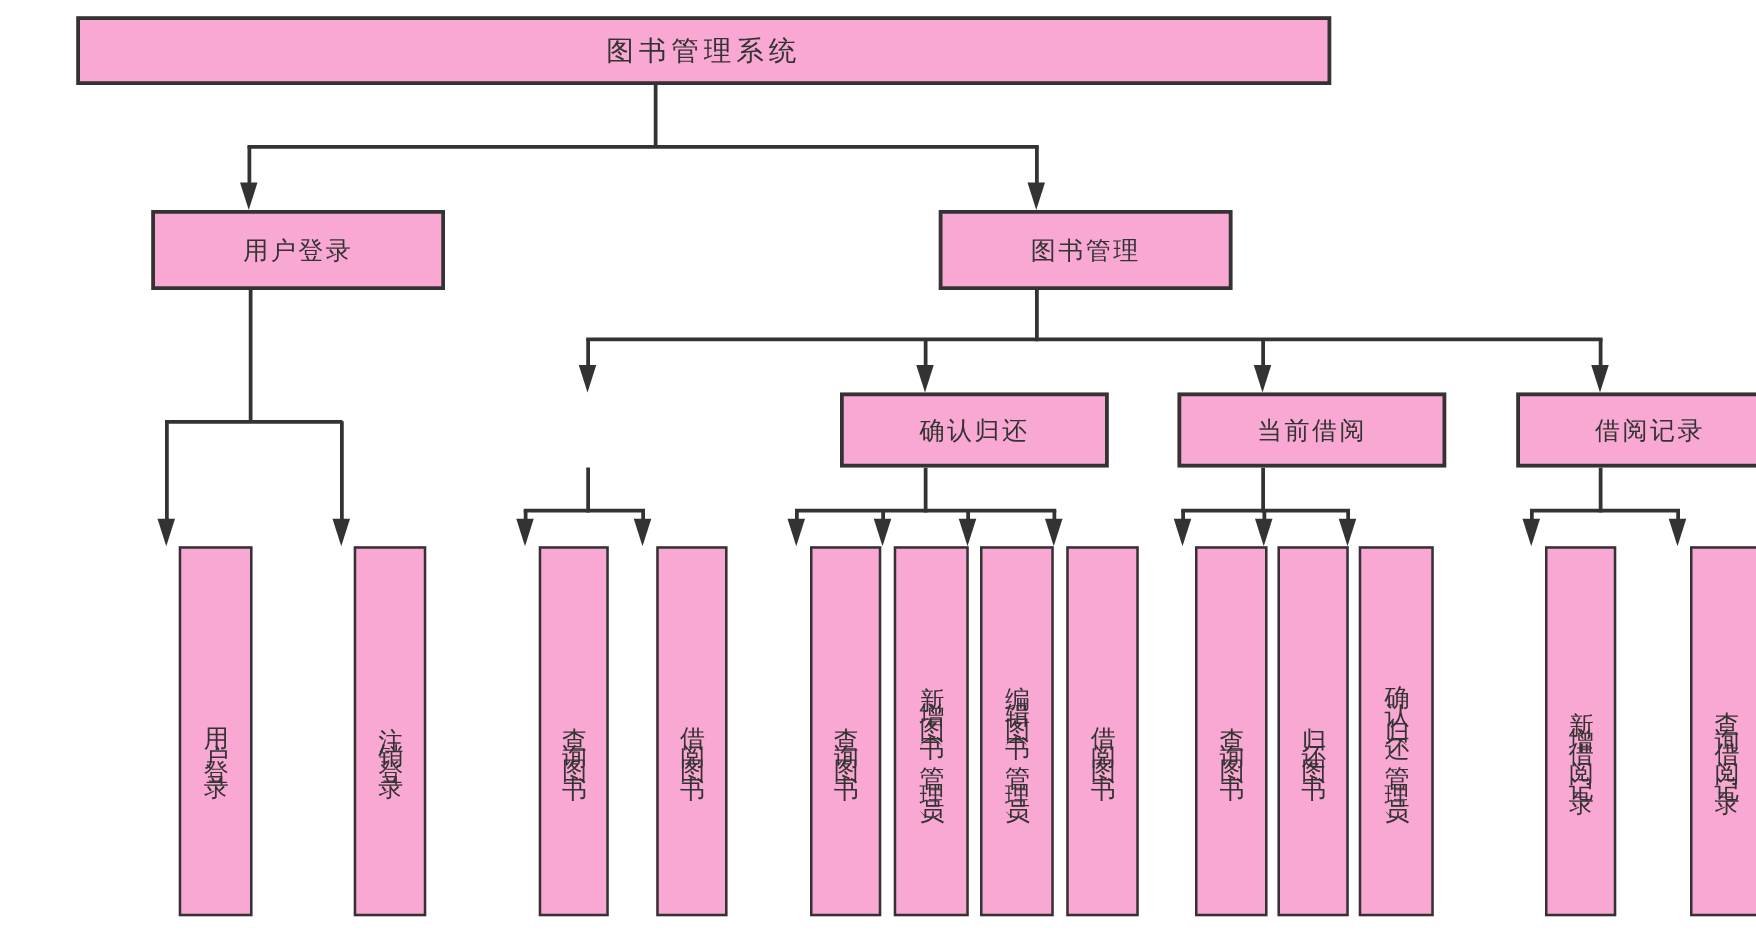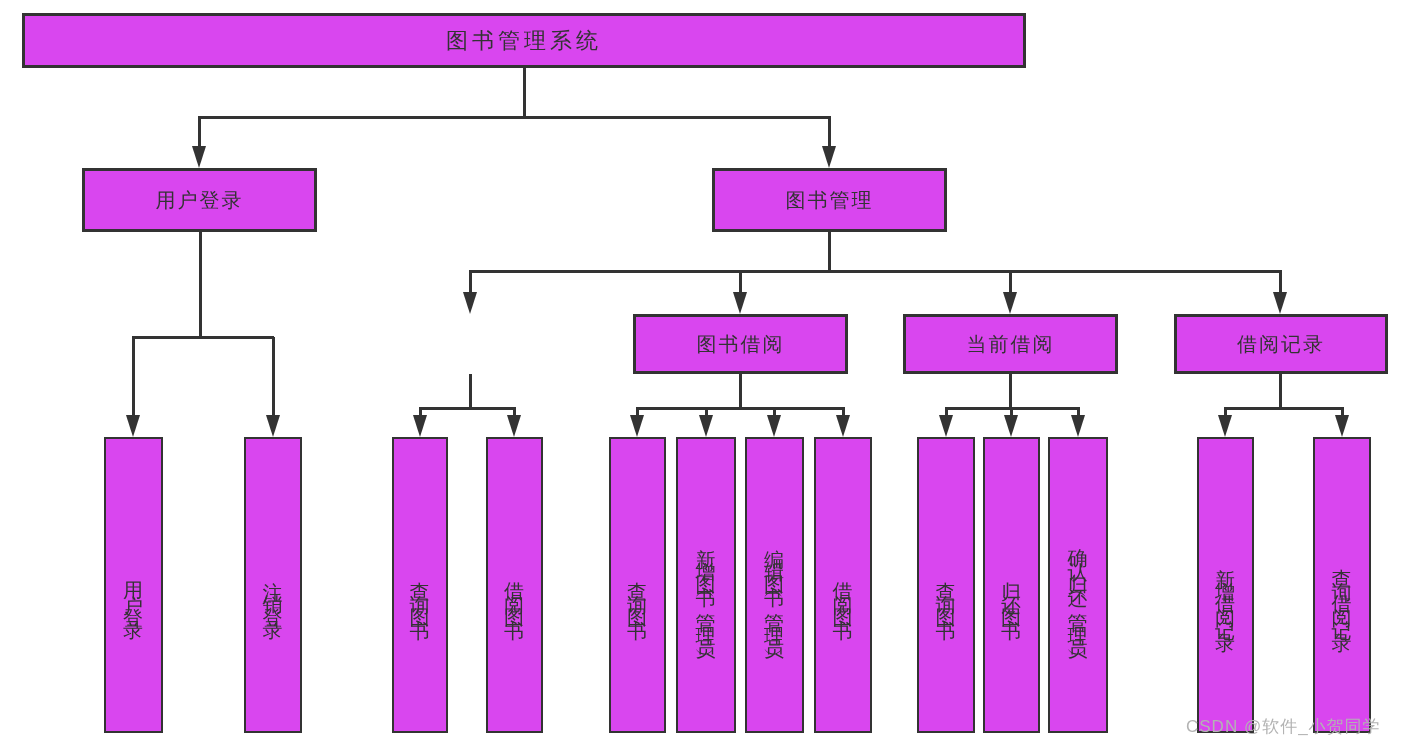--- a/index.html
+++ b/index.html
@@ -20,23 +20,24 @@
   .hl{position:absolute;height:3px;background:var(--line);}
   .ah{position:absolute;width:0;height:0;
       border-left:7.5px solid transparent;
       border-right:7.5px solid transparent;
       border-top:22px solid var(--line);}
   
   .nodebox{
     position:absolute;
     box-sizing:border-box;
     border:3px solid var(--line);
-    background:#d946ef;
+    background:#f9a8d4;
     display:flex;align-items:center;justify-content:center;
     color:var(--text);
+    margin-left:39px;
   }
   .root-box{font-size:22px;letter-spacing:4px;}
   .branch-box{font-size:20px;letter-spacing:2px;}
   .leaf{
     border-width:2.5px;
     writing-mode:vertical-rl;
     font-size:20px;
     letter-spacing:13px;
     line-height:1;
   }
@@ -117,21 +118,21 @@
   </div>
 
   <div class="nodebox branch-box" style="left:82px;top:168px;width:235px;height:64px;">
     <span>用户登录</span>
   </div>
   <div class="nodebox branch-box" style="left:712px;top:168px;width:235px;height:64px;font-family:Liberation Serif, serif;">
     <span>图书管理</span>
   </div>
 
   <div class="nodebox branch-box" style="left:633px;top:314px;width:215px;height:60px;">
-    <span>图书借阅</span>
+    <span>确认归还</span>
   </div>
   <div class="nodebox branch-box" style="left:903px;top:314px;width:215px;height:60px;">
     <span>当前借阅</span>
   </div>
   <div class="nodebox branch-box" style="left:1174px;top:314px;width:214px;height:60px;justify-content:center;">
     <span>借阅记录</span>
   </div>
 
   <div class="nodebox leaf" style="left:104px;top:437px;width:59px;height:296px;">
     <span class="lbl">用户登录</span>
@@ -170,15 +171,14 @@
     <span class="lbl">确认归还（管理员）</span>
   </div>
 
   <div class="nodebox leaf" style="left:1197px;top:437px;width:57px;height:296px;">
     <span class="lbl">新增借阅记录</span>
   </div>
   <div class="nodebox leaf" style="left:1313px;top:437px;width:58px;height:296px;">
     <span class="lbl">查询借阅记录</span>
   </div>
 
-  <div class="watermark">CSDN @软件_小贺同学</div>
 
 </div>
 
 </body></html>

